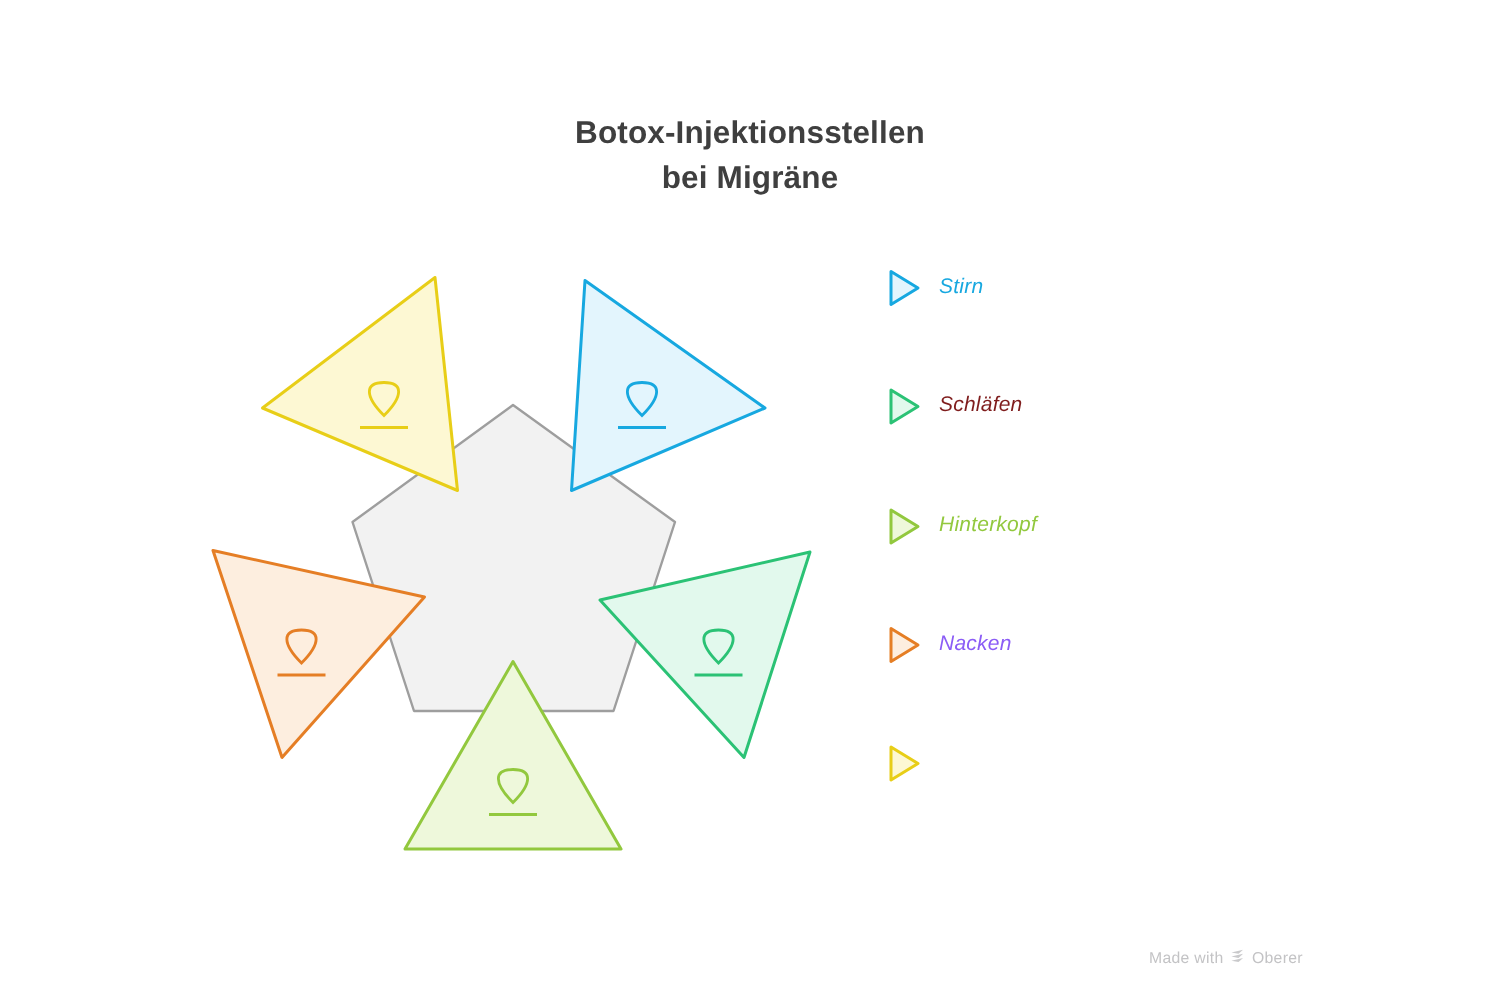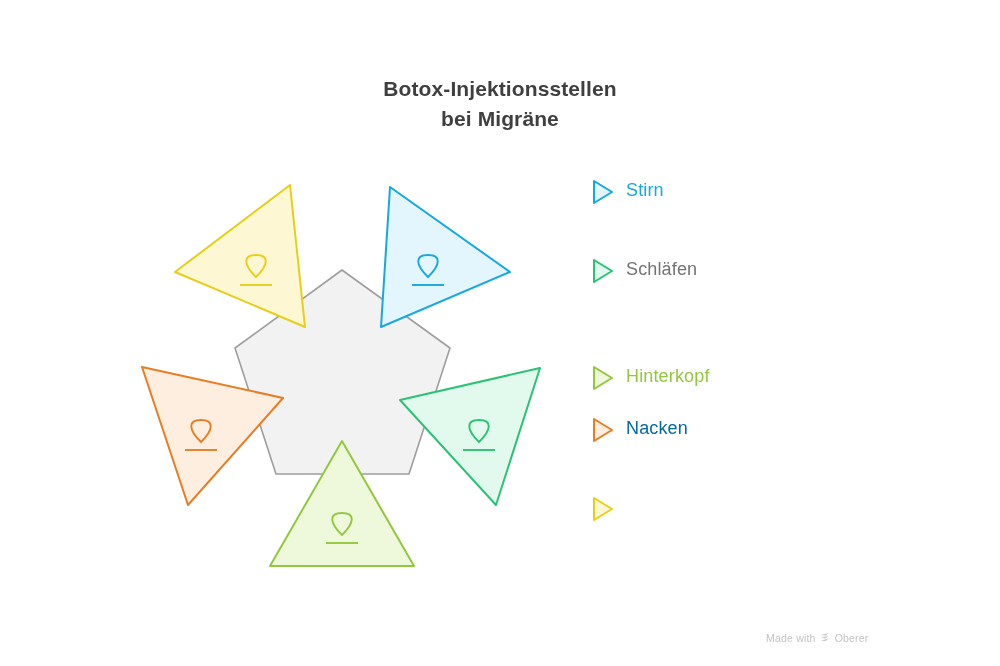--- a/index.html
+++ b/index.html
@@ -47,24 +47,25 @@
     align-items: flex-start;
     gap: 12px;
   }
   .legend-marker {
     flex: 0 0 auto;
     width: 22px;
     height: 26px;
     margin-top: 1px;
   }
   .legend-label {
-    font-size: 18px;
+    font-size: 14px;
     line-height: 24px;
     white-space: pre-line;
     letter-spacing: 0.15px;
+    font-style: italic;
   }
   #watermark {
     position: absolute;
     left: 766px;
     top: 632px;
     display: flex;
     align-items: center;
     gap: 4px;
     font-size: 10.5px;
     color: #c3c3c5;
@@ -115,33 +116,33 @@
       <div class="legend-row" style="top: 8px;">
         <span class="legend-marker"><svg width="22" height="26" viewBox="0 0 22 26">
             <polygon points="2,2 20,13 2,24" fill="#e3f5fd" stroke="#17A8E0" stroke-width="2" stroke-linejoin="round"></polygon>
           </svg></span>
         <span class="legend-label" style="color: rgb(23, 168, 224);">Stirn</span>
       </div>
       <div class="legend-row" style="top: 87px;">
         <span class="legend-marker"><svg width="22" height="26" viewBox="0 0 22 26">
             <polygon points="2,2 20,13 2,24" fill="#e2f9ed" stroke="#2BC275" stroke-width="2" stroke-linejoin="round"></polygon>
           </svg></span>
-        <span class="legend-label" style="color: #737373;">Schläfen</span>
+        <span class="legend-label" style="color: #7f1d1d;">Schläfen</span>
       </div>
-      <div class="legend-row" style="top: 167px; margin-top: 27px;">
+      <div class="legend-row" style="top: 167px;">
         <span class="legend-marker"><svg width="22" height="26" viewBox="0 0 22 26">
             <polygon points="2,2 20,13 2,24" fill="#eef8db" stroke="#92C83E" stroke-width="2" stroke-linejoin="round"></polygon>
           </svg></span>
         <span class="legend-label" style="color: rgb(146, 200, 62);">Hinterkopf</span>
       </div>
       <div class="legend-row" style="top: 246px;">
         <span class="legend-marker"><svg width="22" height="26" viewBox="0 0 22 26">
             <polygon points="2,2 20,13 2,24" fill="#fdeedf" stroke="#E57E25" stroke-width="2" stroke-linejoin="round"></polygon>
           </svg></span>
-        <span class="legend-label" style="color: #0369a1;">Nacken</span>
+        <span class="legend-label" style="color: #8b5cf6;">Nacken</span>
       </div>
       <div class="legend-row" style="top: 325px;">
         <span class="legend-marker"><svg width="22" height="26" viewBox="0 0 22 26">
             <polygon points="2,2 20,13 2,24" fill="#fdf8d3" stroke="#E8CE17" stroke-width="2" stroke-linejoin="round"></polygon>
           </svg></span>
       </div>
     </div>
 
   <div id="watermark">
     <span>Made with</span>

